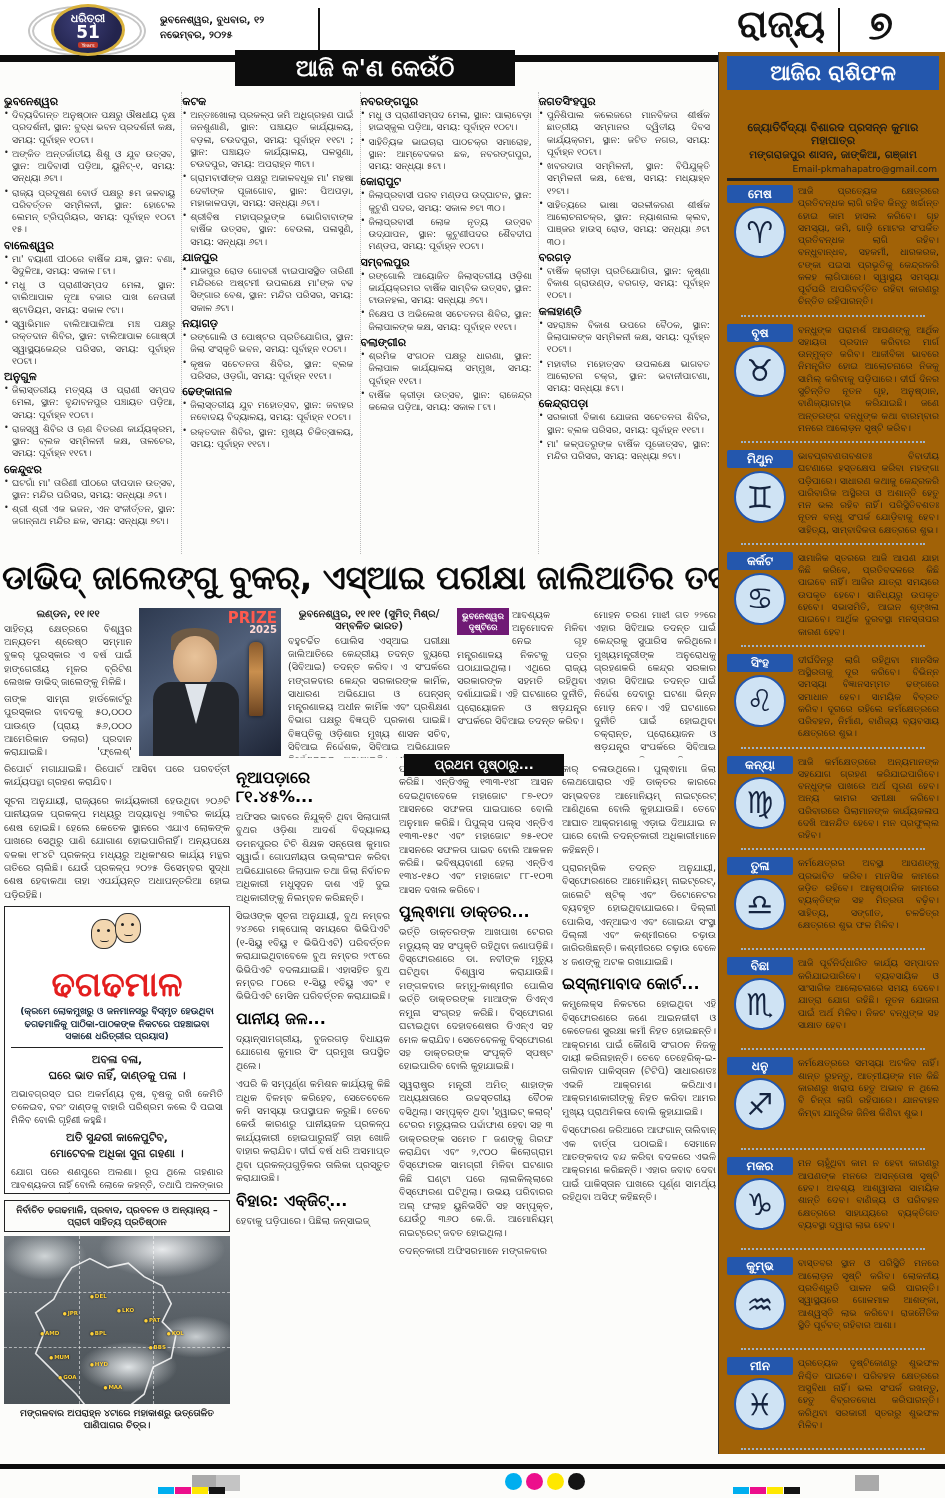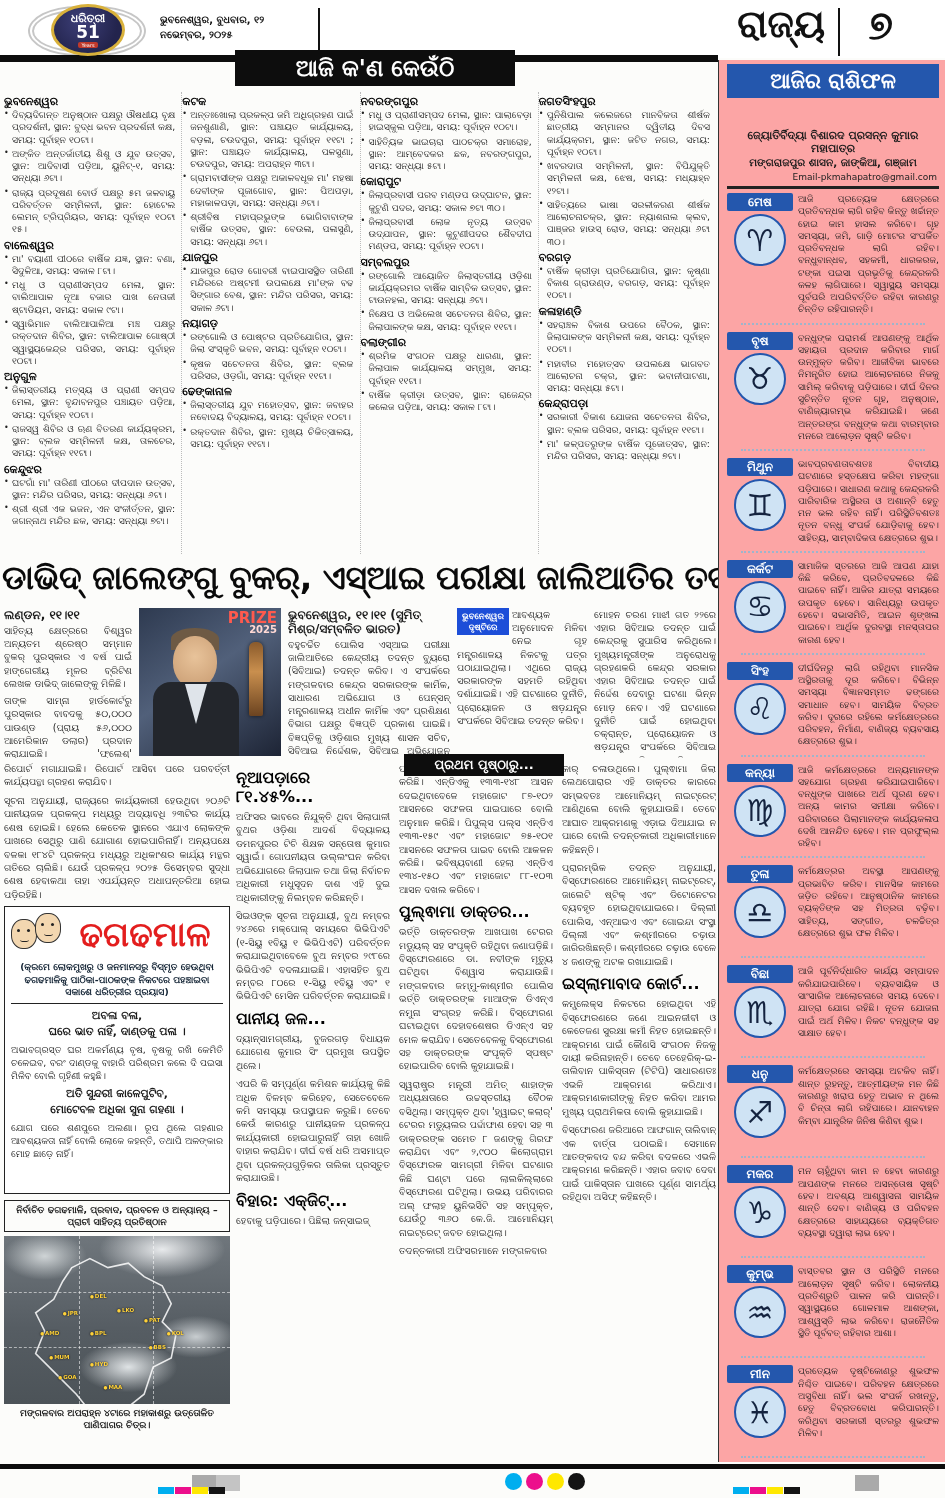--- a/index.html
+++ b/index.html
@@ -27,45 +27,45 @@
   .ev-col { flex:1; overflow:hidden; border-right:1px dotted #bbb; padding-right:6px; }
   .ev-col:last-child { border-right:none; }
   .ev-city { font-size:11px; font-weight:bold; margin:3px 0 1px; color:#000; }
   .ev-item { display:flex; font-size:9.3px; line-height:1.32; text-align:justify; margin-bottom:2px; color:#222; }
   .ev-item .bu { flex:0 0 8px; font-size:8px; }
 
   
   .lead-headline { position:absolute; left:2px; top:558px; width:714px; font-size:33px; font-weight:bold; color:#0a0a0a; letter-spacing:-.5px; white-space:nowrap; }
   .lead-row { position:absolute; left:4px; top:608px; width:712px; height:150px; display:flex; gap:7px; overflow:hidden; }
   .lr-colA { flex:0 0 128px; } .lr-colB { flex:0 0 162px; } .lr-colC { flex:0 0 130px; } .lr-colD { flex:1; }
-  .dl { font-size:12px; font-weight:bold; text-align:left; margin-bottom:2px; }
+  .dl { font-size:10px; font-weight:bold; text-align:center; margin-bottom:2px; }
   .bodytxt, .lead-row p { font-size:9.6px; line-height:1.38; text-align:justify; color:#1c1c1c; margin-bottom:4px; }
   .photo { flex:0 0 142px; height:148px; position:relative; background:linear-gradient(145deg,#2e3a50 0%,#51607a 45%,#1d2435 100%); overflow:hidden;padding-left:28px; }
   .photo .prize { position:absolute; right:4px; top:3px; color:#ff5a4e; font-weight:bold; font-size:15px; line-height:.95; text-align:right; }
   .photo .prize small { display:block; color:#ffd9d5; font-size:10px; }
   .photo .face { position:absolute; left:34px; top:28px; width:44px; height:52px; background:radial-gradient(circle at 50% 40%, #e8c39a, #c79a70); border-radius:48%; }
   .photo .hair { position:absolute; left:32px; top:20px; width:48px; height:22px; background:#6e5a44; border-radius:50% 50% 0 0; }
   .photo .suit { position:absolute; left:14px; top:74px; width:86px; height:74px; background:#23262c; border-radius:18px 18px 0 0; }
   .photo .shirt { position:absolute; left:46px; top:76px; width:22px; height:40px; background:#dfe4ea; clip-path:polygon(0 0,100% 0,50% 100%); }
   .photo .trophy { position:absolute; right:18px; top:34px; width:14px; height:74px; background:linear-gradient(#8a5a2b,#c98f4e 40%,#6b4320); border-radius:6px 6px 2px 2px; box-shadow:0 0 4px rgba(0,0,0,.6); }
-  .inset-label { background:#1d4ed8; color:#fff; font-size:8.5px; font-weight:bold; text-align:center; padding:3px 1px; float:left; width:52px; margin:0 3px 2px 0; line-height:1.25; }
+  .inset-label { background:#701a75; color:#fff; font-size:8.5px; font-weight:bold; text-align:center; padding:3px 1px; float:left; width:52px; margin:0 3px 2px 0; line-height:1.25; }
 
   
   .continued { position:absolute; left:4px; top:762px; width:712px; height:700px; }
   .cont-tab { position:absolute; left:400px; top:-8px; width:160px; background:#0d0d0d; color:#fff; font-size:13px; font-weight:bold; text-align:center; padding:3px 0; z-index:4; }
   .cont-cols { position:absolute; left:232px; top:0; width:480px; height:700px; display:flex; gap:9px; }
   .cont-col { flex:1; overflow:hidden; }
   .cont-col p { font-size:9.6px; line-height:1.4; text-align:justify; color:#1c1c1c; margin-bottom:5px; }
   .cont-col h3 { font-size:16px; font-weight:bold; color:#000; margin:6px 0 4px; }
   .left-rail { position:absolute; left:0; top:0; width:226px; height:700px; }
   .left-rail .railtxt p { font-size:9.6px; line-height:1.4; text-align:justify; margin-bottom:5px; }
 
   
   .cartoon { border:1.5px solid #222; margin-top:4px; padding:4px 6px; height:288px; overflow:hidden; background:#fff; }
-  .cartoon-head { display:flex; align-items:center; gap:4px; }
+  .cartoon-head { display:flex; align-items:center; gap:4px;flex-direction:column; }
   .toon-faces { position:relative; width:52px; height:46px; flex:0 0 52px; }
   .toon { position:absolute; width:26px; height:30px; background:#f3d7b0; border:1px solid #333; border-radius:45%; }
   .toon.t1 { left:0; top:8px; } .toon.t2 { left:24px; top:2px; }
   .toon:before { content:""; position:absolute; left:5px; top:9px; width:3px; height:3px; background:#222; border-radius:50%; box-shadow:10px 0 0 #222; }
   .toon:after { content:""; position:absolute; left:8px; bottom:6px; width:9px; height:3px; border-bottom:1.5px solid #222; border-radius:50%; }
   .toon-title { color:#e31e1e; font-size:34px; font-weight:bold; flex:1; text-align:center; line-height:1; }
   .toon-sub { font-size:9.3px; font-weight:bold; text-align:center; color:#123; line-height:1.35; margin:4px 0; border-bottom:1.5px solid #222; padding-bottom:4px; }
   .toon-verse { font-size:11px; font-weight:bold; text-align:center; line-height:1.5; margin:3px 0; }
   .toon-p { font-size:9.4px; line-height:1.38; text-align:justify; margin-top:3px; }
 
@@ -79,21 +79,21 @@
       linear-gradient(180deg,#6f767c 0%,#565d63 55%,#4c5358 100%);
     overflow:hidden; }
   .wmap .grid-v, .wmap .grid-h { position:absolute; border:0; border-left:1px dashed rgba(255,255,255,.55); }
   .wmap .grid-h { border-left:0; border-top:1px dashed rgba(255,255,255,.55); }
   .wmap svg { position:absolute; inset:0; }
   .wcity { position:absolute; color:#ffd23a; font-size:5.5px; font-weight:bold; text-shadow:0 0 2px #000; }
   .wcity:before { content:"●"; font-size:4.5px; margin-right:1px; color:#ffd23a; }
   .wcaption { font-size:9.3px; font-weight:bold; text-align:center; margin-top:3px; }
 
   
-  .sidebar { position:absolute; left:718px; top:60px; width:227px; height:1402px; border-left:1.5px solid #333; padding:4px 6px 0 8px; overflow:hidden; background:#fca5a5; }
+  .sidebar { position:absolute; left:718px; top:52px; width:227px; height:1402px; border-left:1.5px solid #333; padding:4px 6px 0 8px; overflow:hidden; background:#a16207; }
   .horo-head { background:#2457ad; color:#fff; text-align:center; font-size:21px; font-weight:bold; padding:5px 0; }
   .astro { text-align:center; margin-top:5px; }
   .astro .a1 { font-size:11px; font-weight:bold;margin-top:31px; }
   .astro .a2 { font-size:10.5px; font-weight:bold; margin-top:1px; }
   .astro .a3 { font-size:9px; text-align:right; margin:3px 2px 4px 0; color:#222; }
   .astro-rule { border-top:3px solid #222; margin-bottom:4px; }
   .zentry { display:flex; gap:5px; min-height:84px; }
   .zleft { flex:0 0 66px; }
   .zlabel { background:#2457ad; color:#fff; font-size:12px; font-weight:bold; text-align:center; padding:2px 0; border-radius:2px; }
   .zcircle { width:52px; height:52px; margin:3px auto 0; border-radius:50%; background:#cfe3f4; border:2.5px solid #2457ad; display:flex; align-items:center; justify-content:center; font-size:30px; color:#14233f; }

